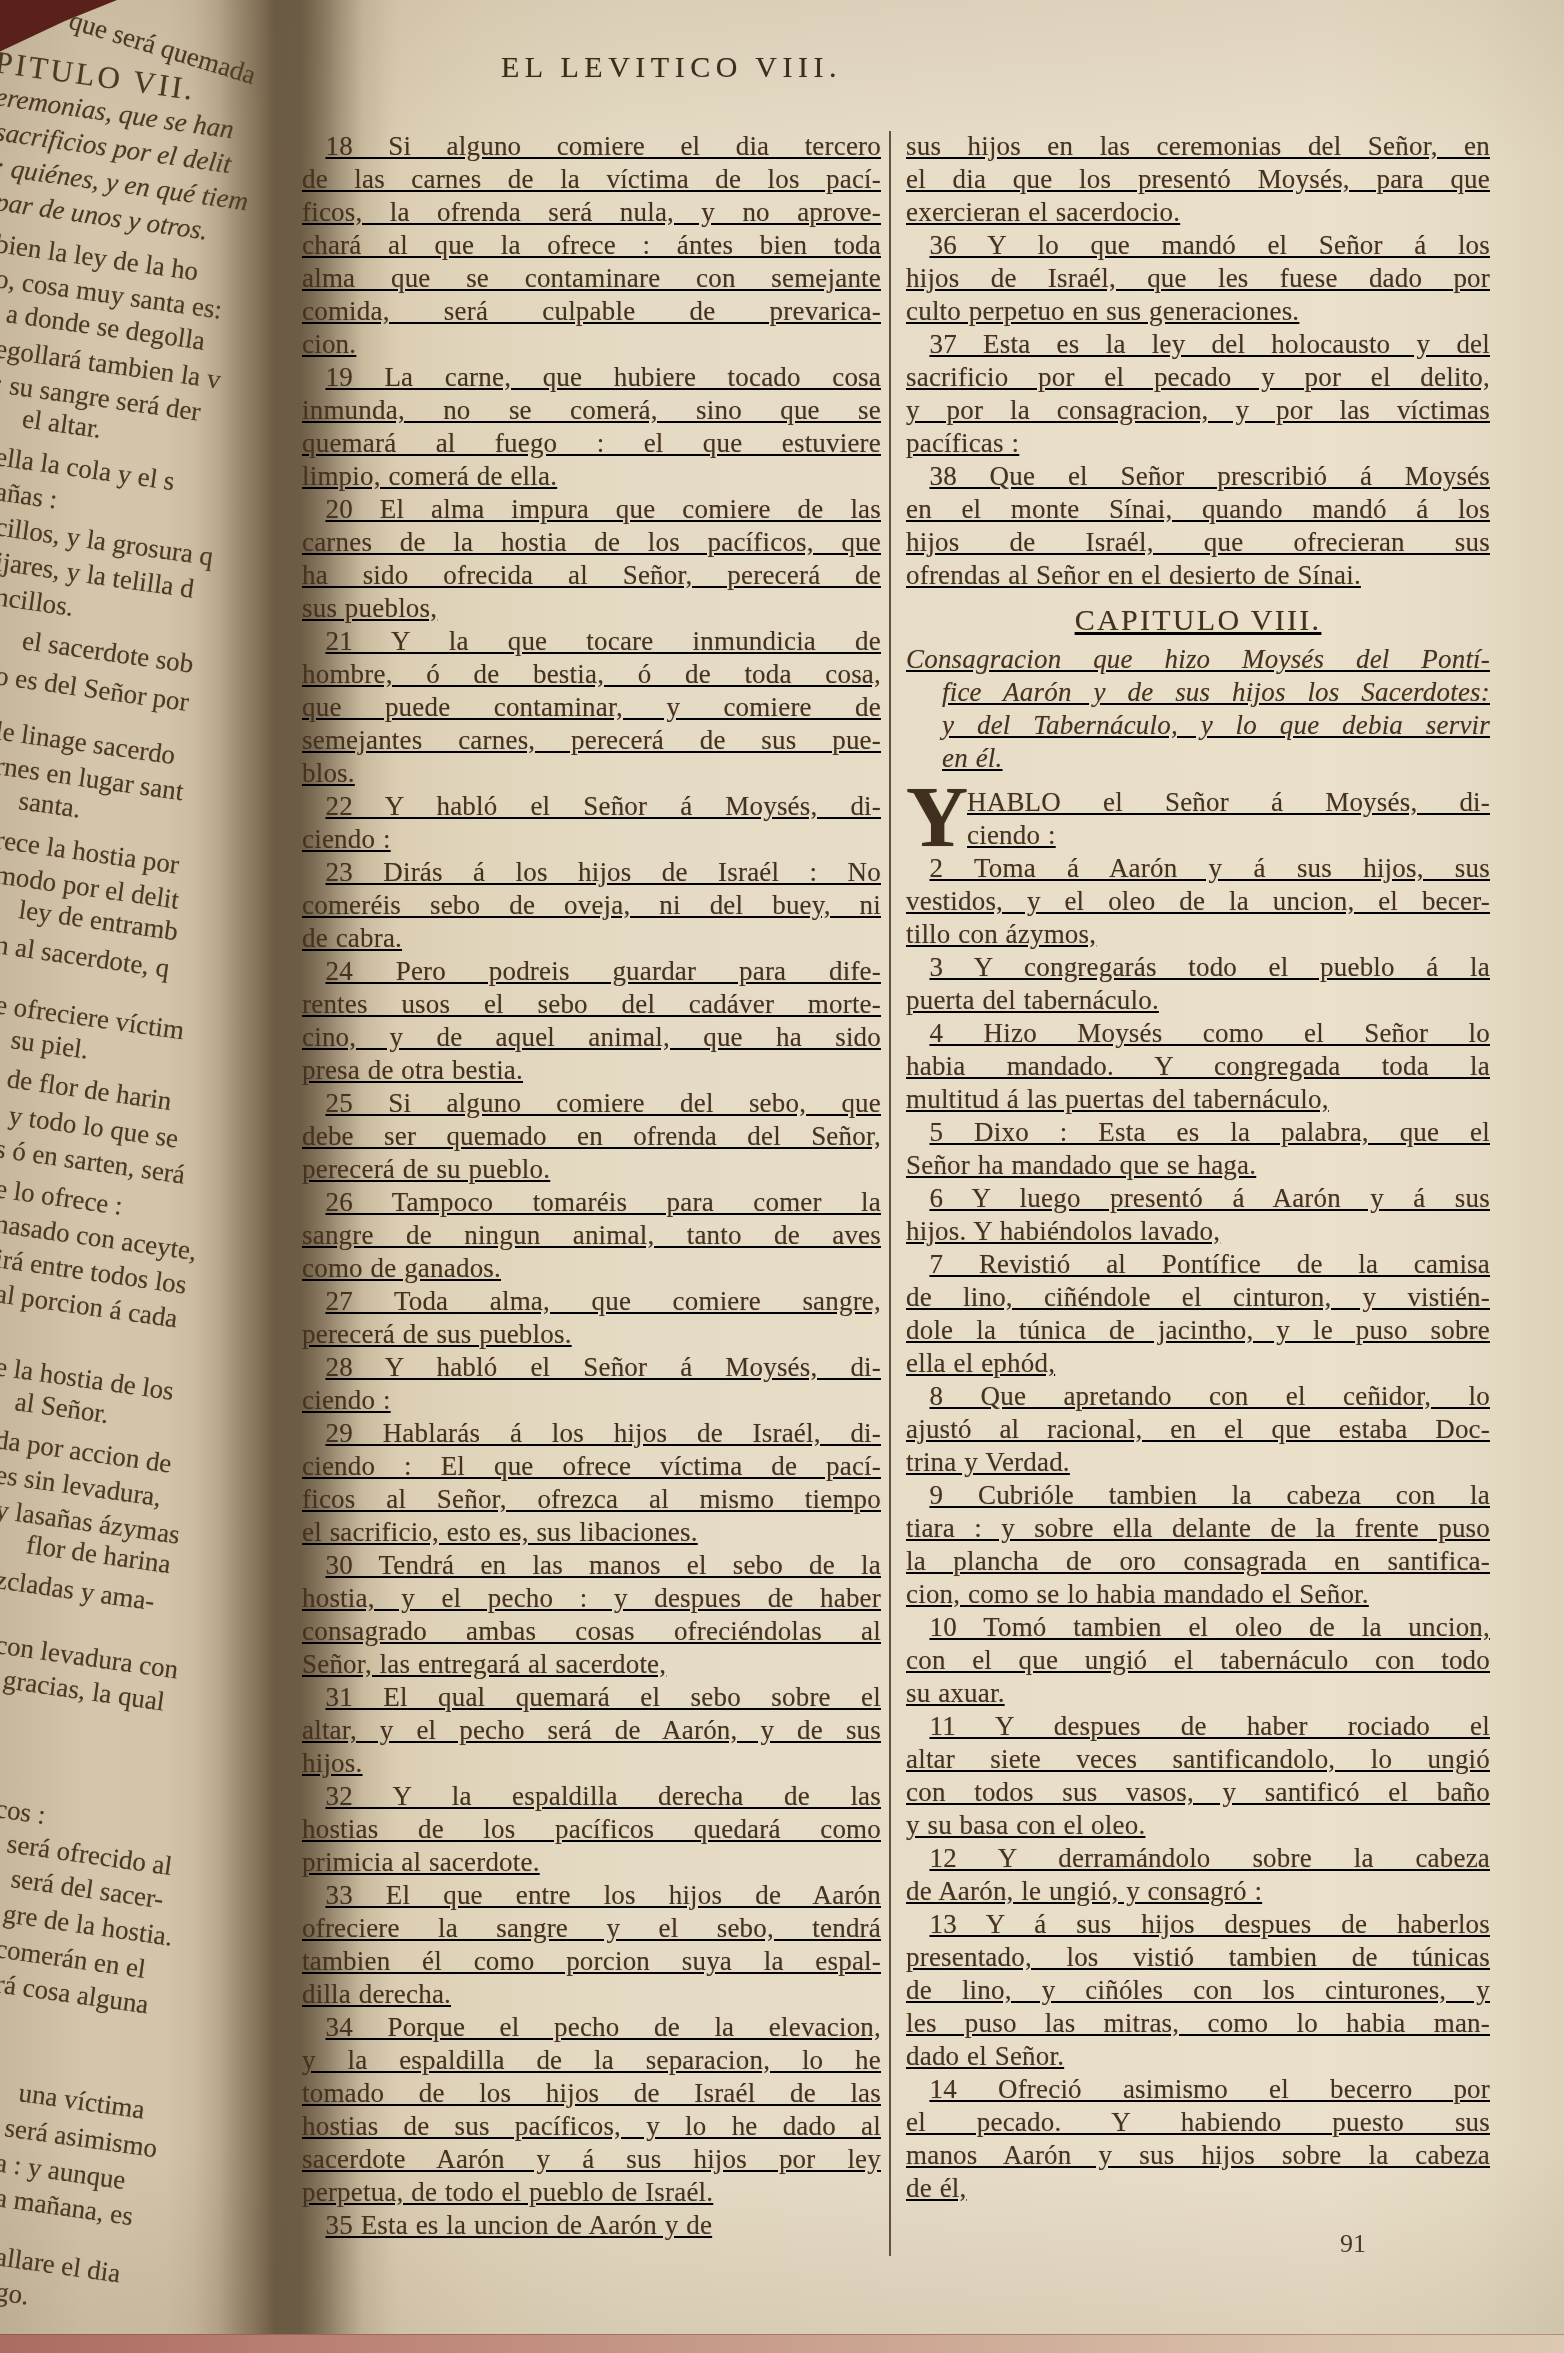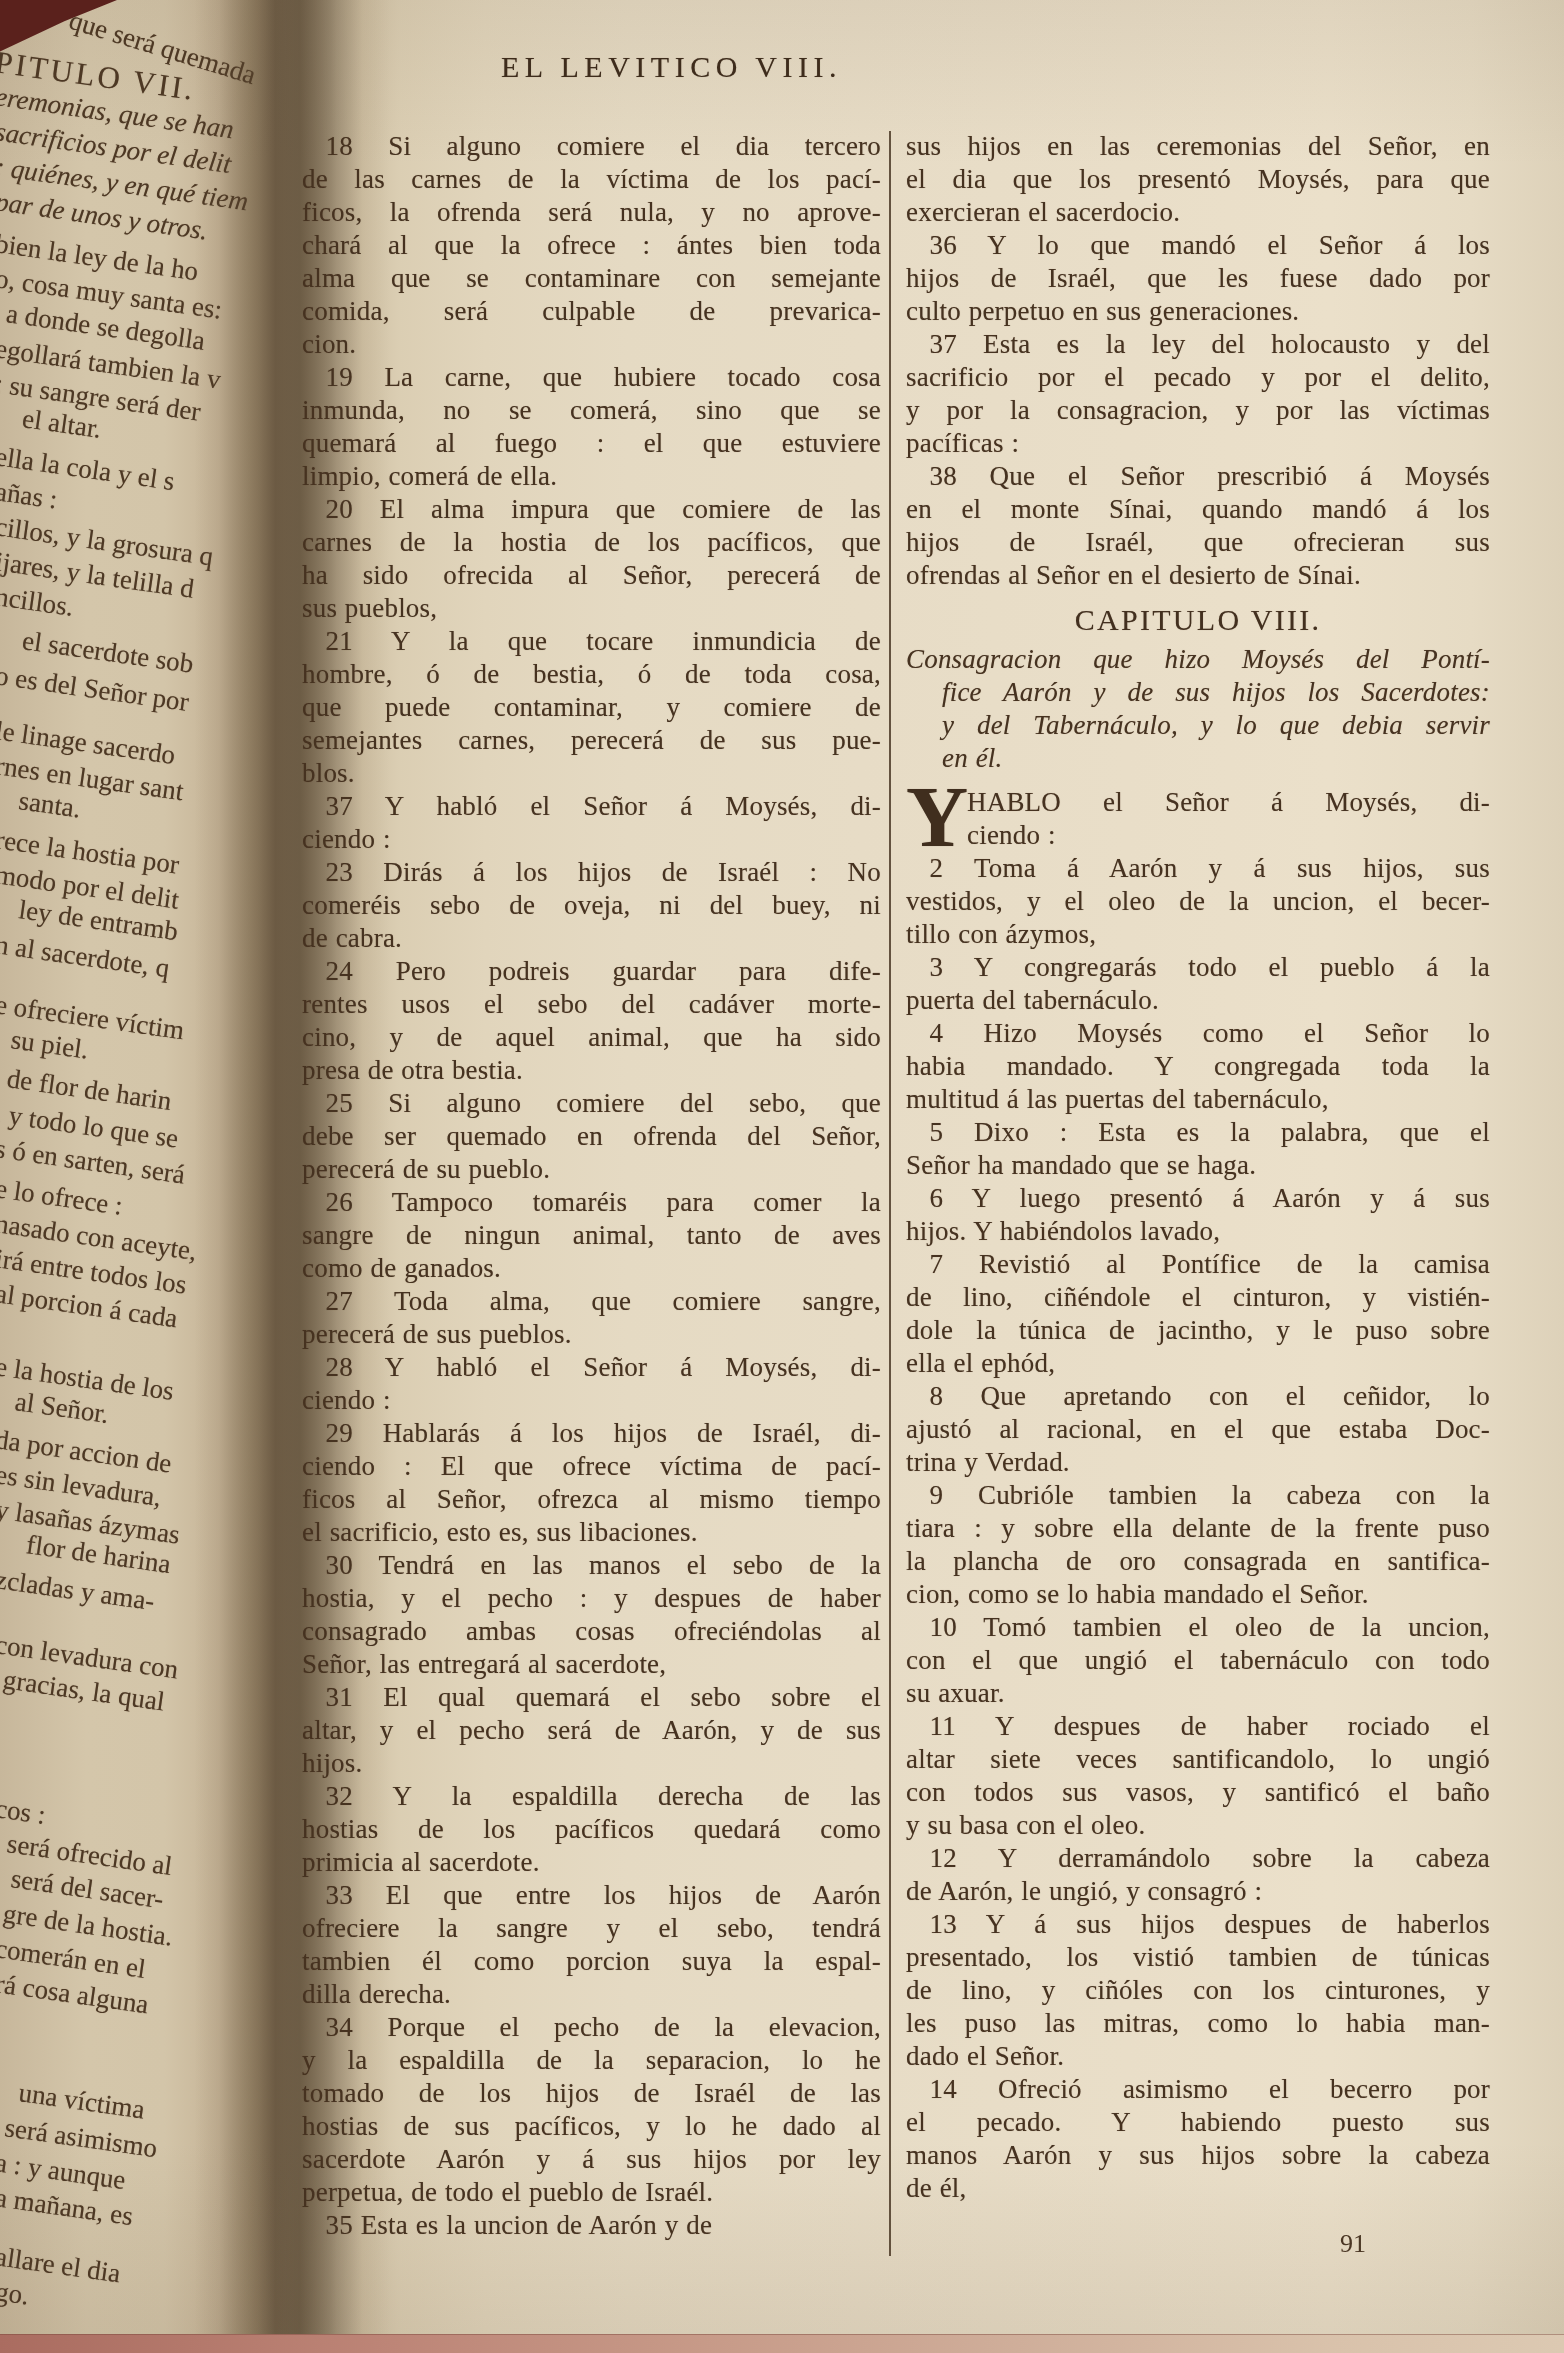--- a/index.html
+++ b/index.html
@@ -53,21 +53,21 @@
   .main-content{position:absolute;inset:0;z-index:4;}
   .page-header{
     position:absolute;left:501px;top:50px;width:587px;
     text-align:left;font-size:30px;letter-spacing:5.5px;
     color:#3e2c1c;text-shadow:0 0 0.8px rgba(62,44,28,0.45);
   }
   .divider{
     position:absolute;left:889px;top:131px;width:2.3px;height:2125px;
     background:rgba(66,47,29,0.8);
   }
-  .col{position:absolute;top:130px;width:579px;}
+  .col{position:absolute;top:130px;width:579px;text-decoration:underline;}
   .col-left{left:302px;}
   .col-right{left:906px;width:584px;}
   .verse{margin:0;}
   .line{
     font-size:27px;line-height:33px;color:var(--ink);
     text-align:justify;text-align-last:justify;
     letter-spacing:0.2px;word-spacing:0.8px;
     text-shadow:0 0 0.8px rgba(70,50,32,0.38);
   }
   .line.last{text-align-last:left;}
@@ -189,21 +189,21 @@
           <div class="line last">sus pueblos,</div>
         </div>
         <div class="verse">
           <div class="line indent">21 Y la que tocare inmundicia de</div>
           <div class="line">hombre, ó de bestia, ó de toda cosa,</div>
           <div class="line">que puede contaminar, y comiere de</div>
           <div class="line">semejantes carnes, perecerá de sus pue-</div>
           <div class="line last">blos.</div>
         </div>
         <div class="verse">
-          <div class="line indent">37 Y habló el Señor á Moysés, di-</div>
+          <div class="line indent">22 Y habló el Señor á Moysés, di-</div>
           <div class="line last">ciendo :</div>
         </div>
         <div class="verse">
           <div class="line indent">23 Dirás á los hijos de Israél : No</div>
           <div class="line">comeréis sebo de oveja, ni del buey, ni</div>
           <div class="line last">de cabra.</div>
         </div>
         <div class="verse">
           <div class="line indent">24 Pero podreis guardar para dife-</div>
           <div class="line">rentes usos el sebo del cadáver morte-</div>

